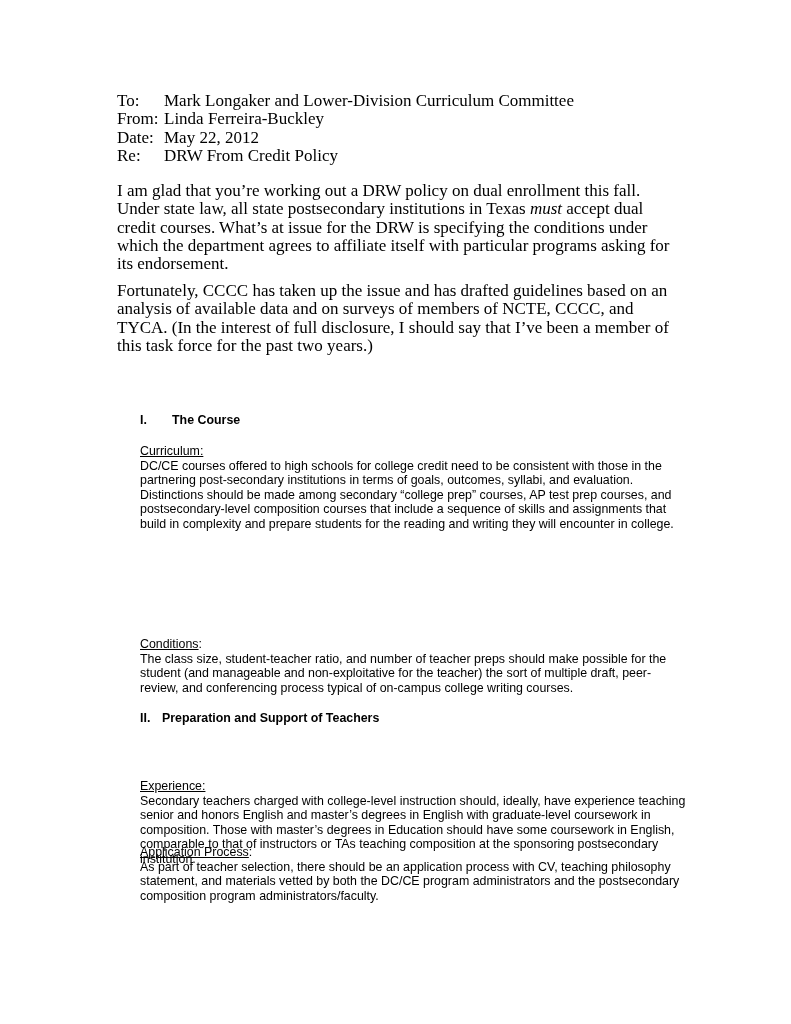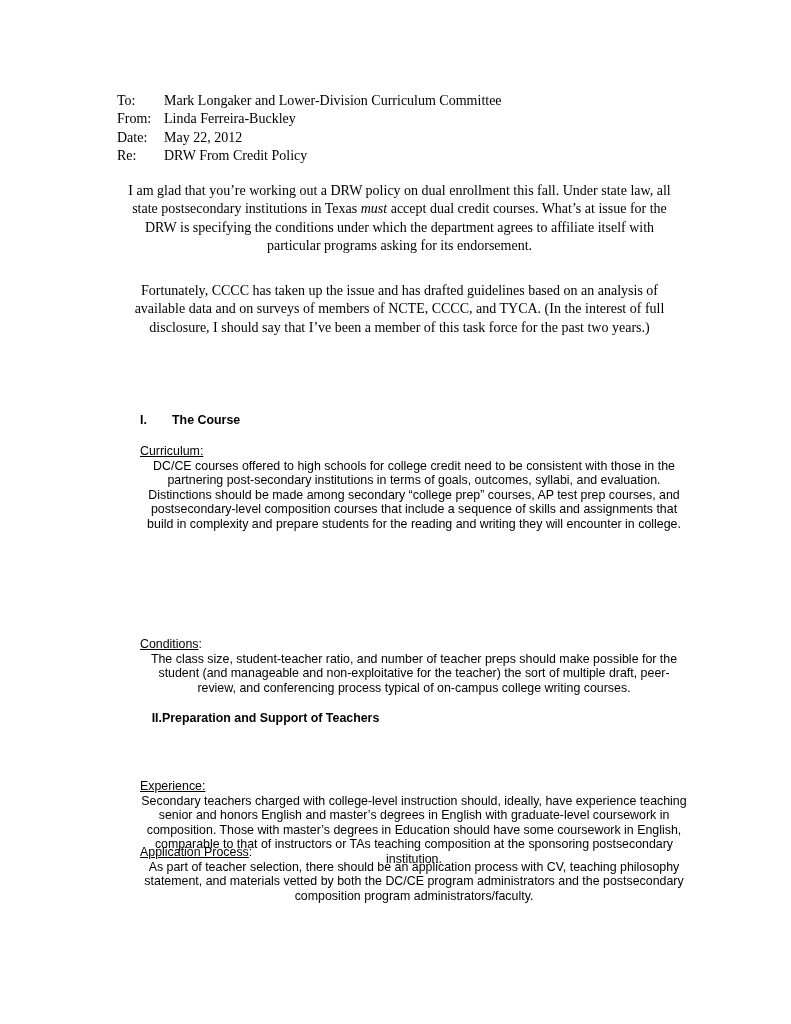--- a/index.html
+++ b/index.html
@@ -1,29 +1,29 @@
 <!DOCTYPE html>
 <html><head>
 <meta charset="utf-8">
 <style>
   html, body { margin: 0; padding: 0; background: #ffffff; }
   body { width: 791px; height: 1024px; position: relative; overflow: hidden; color: #000; }
   .page { position: absolute; left: 0; top: 0; width: 791px; height: 1024px; }
-  .serif { font-family: "Liberation Serif", "DejaVu Serif", serif; font-size: 14px; line-height: 18.3px; }
+  .serif { font-family: "Liberation Serif", "DejaVu Serif", serif; font-size: 17px; line-height: 18.3px; }
   .sans { font-family: "Liberation Sans", "DejaVu Sans", sans-serif; font-size: 12.4px; line-height: 14.6px; }
   .memo-head { position: absolute; left: 117px; top: 92px; }
   .memo-row { display: flex; white-space: nowrap; }
   .memo-label { width: 47px; }
   .block { position: absolute; left: 117px; width: 565px; margin: 0; }
   .indent { position: absolute; left: 140px; width: 548px; margin: 0; }
   .u { text-decoration: underline; }
   .h-sec { font-weight: bold; display: flex; white-space: nowrap; }
   .h-num1 { width: 32px; }
-  .h-num2 { width: 22px; text-align: right; }
-  p { margin: 0; text-align: center; }
+  .h-num2 { width: 22px; }
+  p { margin: 0; }
 </style>
 </head>
 <body>
 
 <div class="page">
 
   <div class="memo-head serif">
     <div class="memo-row">
       <span class="memo-label">To:</span>
       <span>Mark Longaker and Lower-Division Curriculum Committee</span>

